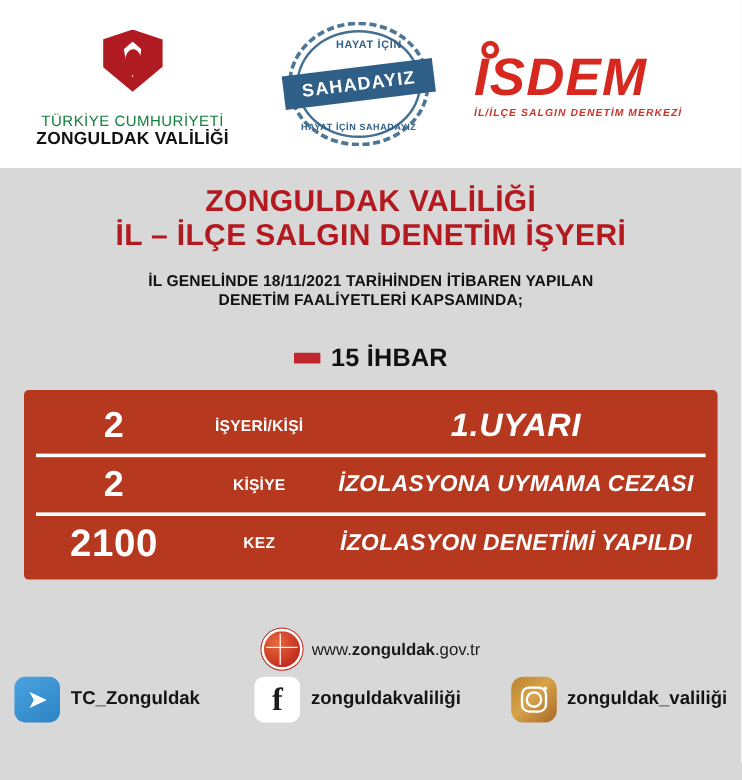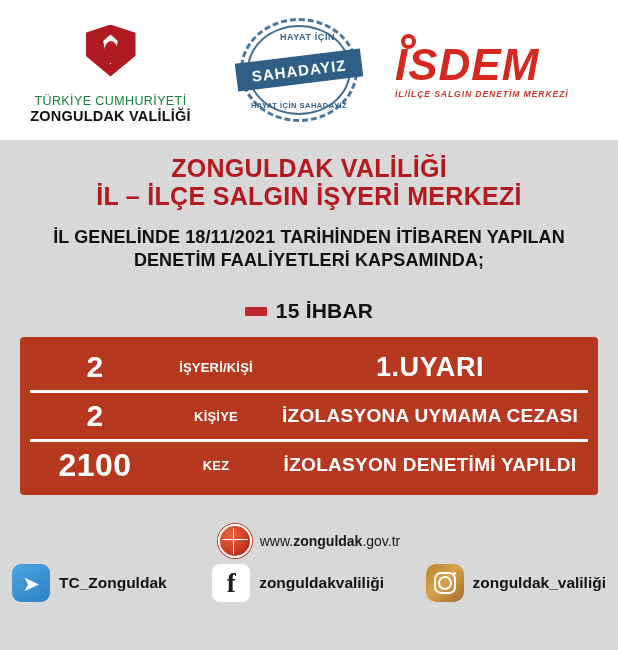--- a/index.html
+++ b/index.html
@@ -194,21 +194,21 @@
     line-height: 1.12;
   }
   .title .l1 { font-size: 25px; letter-spacing: .3px; }
   .title .l2 { font-size: 25px; letter-spacing: .3px; }
 
   .subtitle {
     margin-top: 16px;
     text-align: center;
     color: #111111;
     font-weight: bold;
-    font-size: 18px;
+    font-size: 13px;
     line-height: 1.25;
     letter-spacing: .1px;
   }
 
   .counts {
     margin-top: 28px;
     display: flex;
     align-items: center;
     justify-content: center;
     gap: 26px;
@@ -257,20 +257,21 @@
     font-size: 13px;
     font-weight: bold;
     letter-spacing: .2px;
   }
   .row .desc {
     flex: 1;
     text-align: center;
     font-size: 19px;
     font-weight: bold;
     letter-spacing: .3px;
+    font-style: italic;
   }
   .row.r1 .desc { font-size: 27px; letter-spacing: .6px; }
   .row.r3 .num { font-size: 32px; }
   .rule {
     height: 3px;
     background: #ffffff;
     margin: 1px 0;
   }
 
   
@@ -418,21 +419,21 @@
       </div>
       <div class="isdem-sub">İL/İLÇE SALGIN DENETİM MERKEZİ</div>
     </div>
 
   </div>
 
   <div class="body">
 
     <div class="title">
       <div class="l1">ZONGULDAK VALİLİĞİ</div>
-      <div class="l2">İL – İLÇE SALGIN İŞYERİ MERKEZİ</div>
+      <div class="l2">İL – İLÇE SALGIN DENETİM İŞYERİ</div>
     </div>
 
     <div class="subtitle">
       <div>İL GENELİNDE 18/11/2021 TARİHİNDEN İTİBAREN YAPILAN</div>
       <div>DENETİM FAALİYETLERİ KAPSAMINDA;</div>
     </div>
 
     <div class="counts">
       <div class="count-item">
         <span class="dash"></span>

